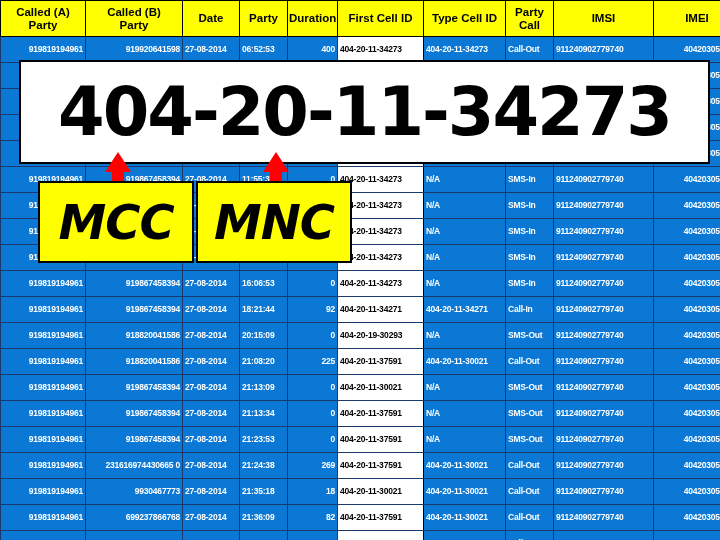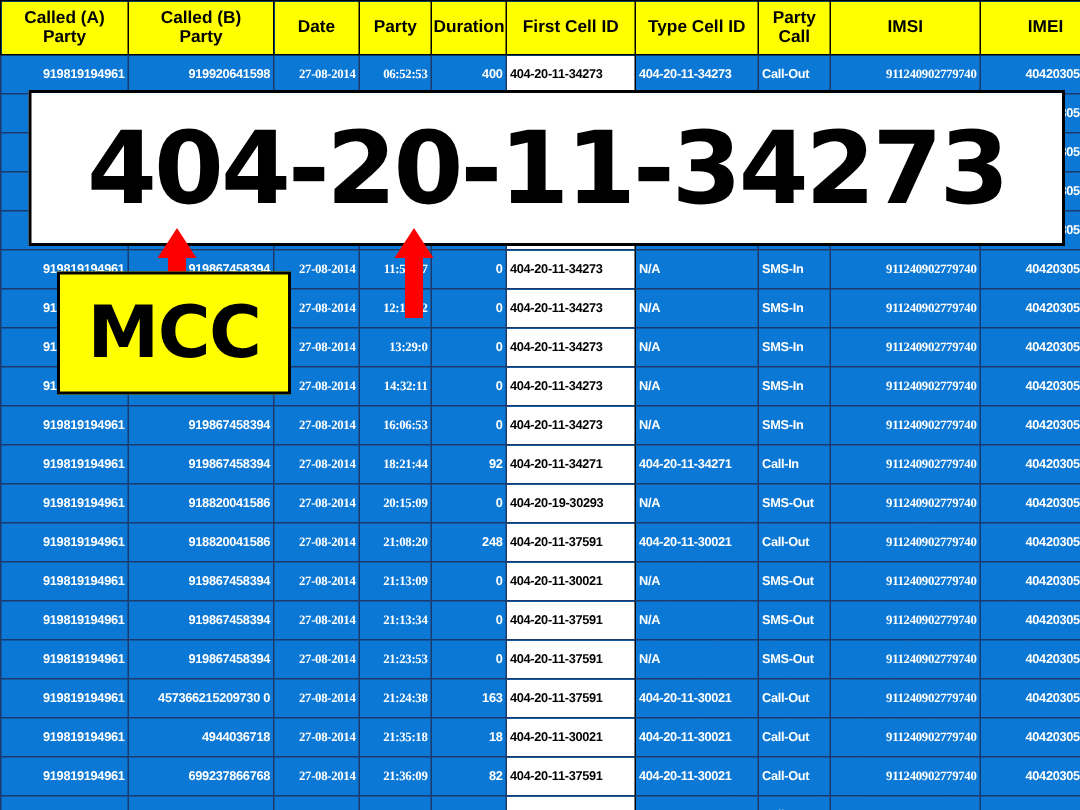--- a/index.html
+++ b/index.html
@@ -40,21 +40,21 @@
     font-weight:bold;
     text-align:center;
     height:31px;
     line-height:13px;
     padding:2px 1px;
     white-space:normal;
     border:1px solid #000000;
     letter-spacing:0px;
   }
   td.num{text-align:right;}
-  td.ctr{text-align:right;font-family:Liberation Serif, serif;}
+  td.ctr{text-align:left;}
   td.lft{text-align:left;}
   td.firstcell{
     background:#ffffff;
     color:#000000;
     text-align:left;
     border-left:1px solid #000;
     border-right:1px solid #000;
   }
   tbody tr td{background:#0a78d4;}
   tbody tr td.firstcell{background:#ffffff;}
@@ -108,20 +108,21 @@
   .lbl{
     position:absolute;z-index:32;
     background:#ffff00;
     border:2px solid #000000;
     display:flex;align-items:center;justify-content:center;
     font-family:"DejaVu Sans", sans-serif;
     font-weight:bold;
     font-size:48px;
     color:#000000;
     letter-spacing:-1px;
+    font-style:italic;
   }
   #lbl-mcc{left:38px;top:181px;width:152px;height:78px;}
   #lbl-mnc{left:196px;top:181px;width:152px;height:78px;}
 </style>
 </head>
 <body>
 
 <div id="sheet">
   <table>
     <colgroup>
@@ -293,21 +294,21 @@
           <td class="lft">N/A</td>
           <td class="lft">SMS-Out</td>
           <td class="ctr">911240902779740</td>
           <td class="num">404203052640</td>
         </tr>
         <tr>
           <td class="num">919819194961</td>
           <td class="num">918820041586</td>
           <td class="ctr">27-08-2014</td>
           <td class="ctr">21:08:20</td>
-          <td class="num">248</td>
+          <td class="num">225</td>
           <td class="lft firstcell">404-20-11-37591</td>
           <td class="lft">404-20-11-30021</td>
           <td class="lft">Call-Out</td>
           <td class="ctr">911240902779740</td>
           <td class="num">404203052640</td>
         </tr>
         <tr>
           <td class="num">919819194961</td>
           <td class="num">919867458394</td>
           <td class="ctr">27-08-2014</td>
@@ -338,33 +339,33 @@
           <td class="ctr">21:23:53</td>
           <td class="num">0</td>
           <td class="lft firstcell">404-20-11-37591</td>
           <td class="lft">N/A</td>
           <td class="lft">SMS-Out</td>
           <td class="ctr">911240902779740</td>
           <td class="num">404203052640</td>
         </tr>
         <tr>
           <td class="num">919819194961</td>
-          <td class="num">457366215209730 0</td>
+          <td class="num">231616974430665 0</td>
           <td class="ctr">27-08-2014</td>
           <td class="ctr">21:24:38</td>
-          <td class="num">163</td>
+          <td class="num">269</td>
           <td class="lft firstcell">404-20-11-37591</td>
           <td class="lft">404-20-11-30021</td>
           <td class="lft">Call-Out</td>
           <td class="ctr">911240902779740</td>
           <td class="num">404203052640</td>
         </tr>
         <tr>
           <td class="num">919819194961</td>
-          <td class="num">4944036718</td>
+          <td class="num">9930467773</td>
           <td class="ctr">27-08-2014</td>
           <td class="ctr">21:35:18</td>
           <td class="num">18</td>
           <td class="lft firstcell">404-20-11-30021</td>
           <td class="lft">404-20-11-30021</td>
           <td class="lft">Call-Out</td>
           <td class="ctr">911240902779740</td>
           <td class="num">404203052640</td>
         </tr>
         <tr>
@@ -401,13 +402,14 @@
   <div class="arrow" id="arrow-mcc">
     <div class="head"></div>
     <div class="shaft"></div>
   </div>
   <div class="arrow" id="arrow-mnc">
     <div class="head"></div>
     <div class="shaft"></div>
   </div>
 
   <div class="lbl" id="lbl-mcc">MCC</div>
+  <div class="lbl" id="lbl-mnc">MNC</div>
 </div>
 
 </body></html>

